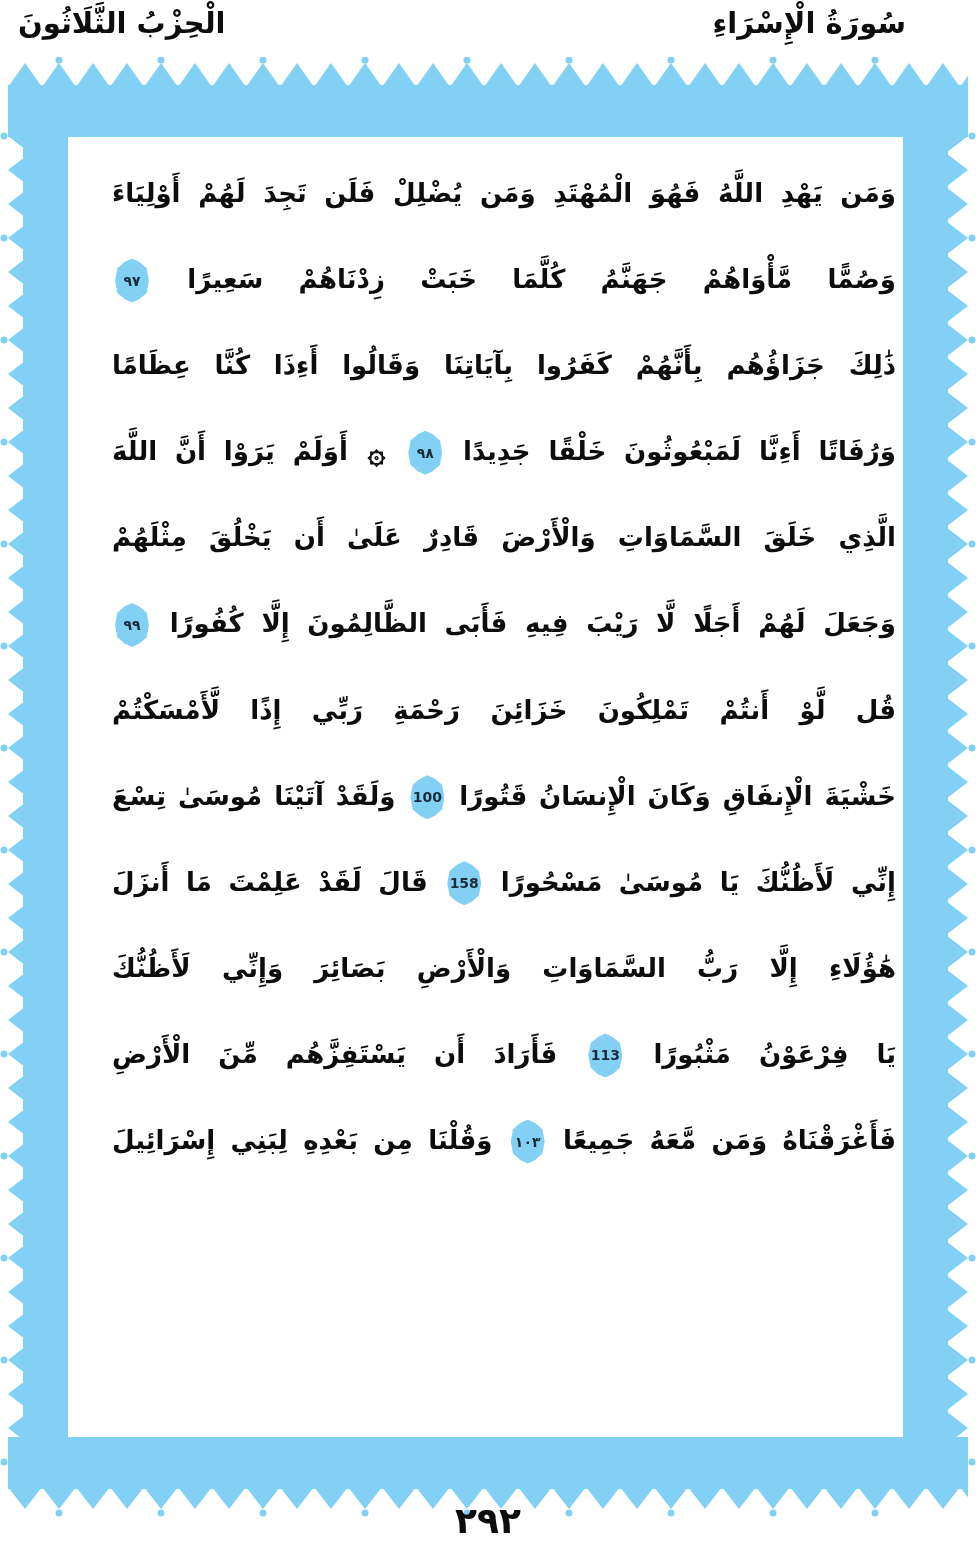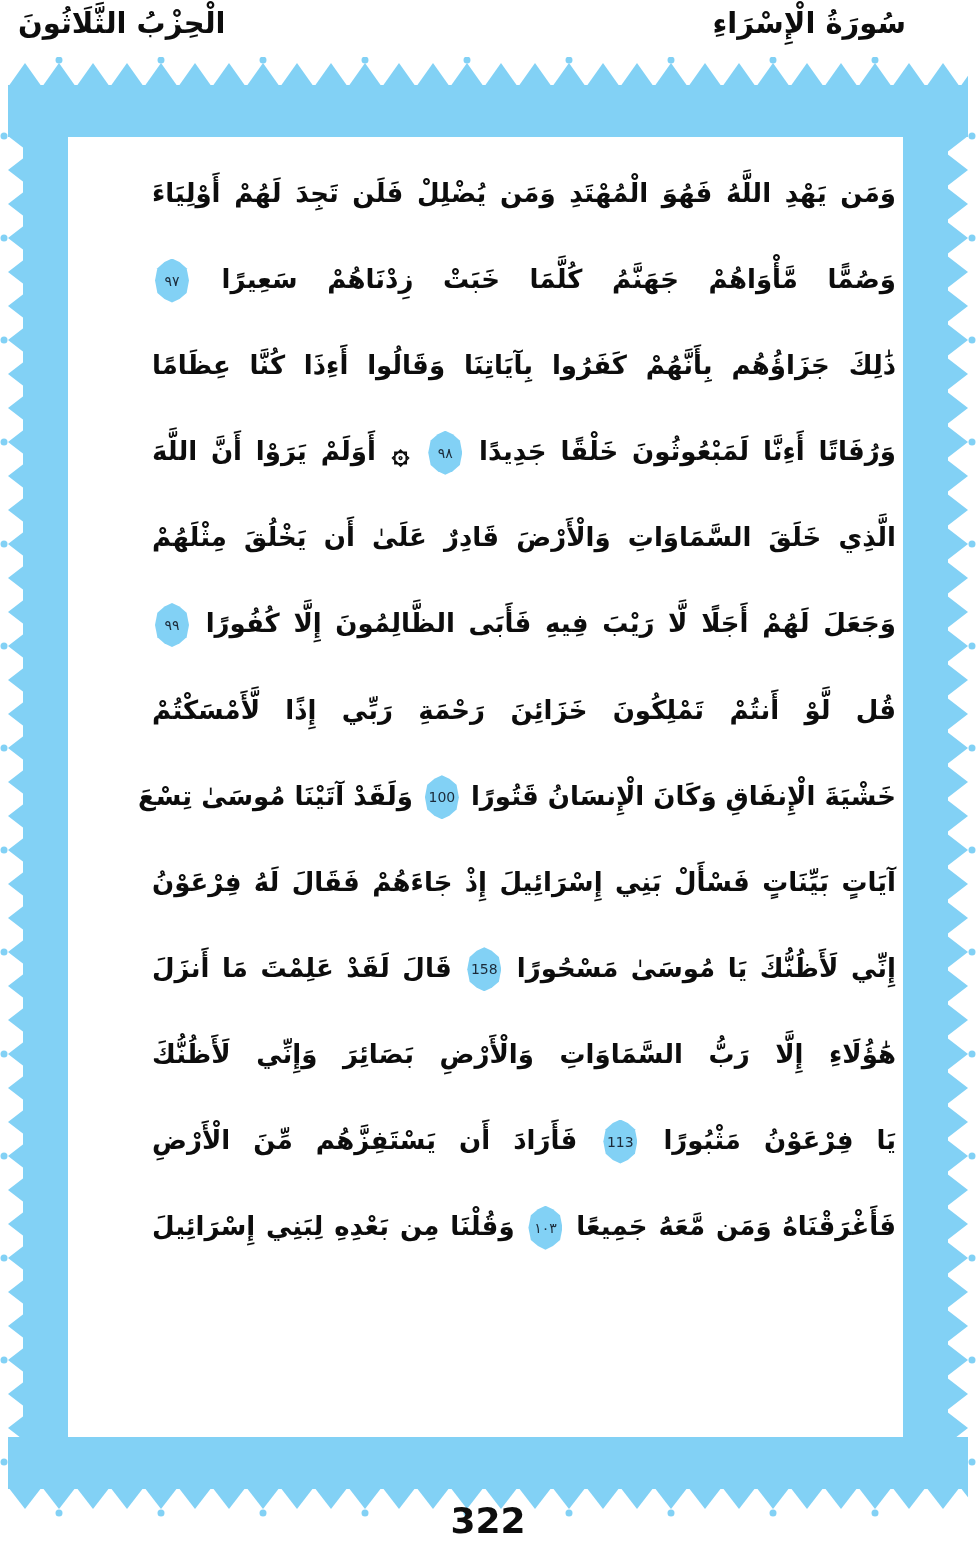--- a/index.html
+++ b/index.html
@@ -30,33 +30,32 @@
   .line{
     height:86.1px;
     line-height:86.1px;
     font-size:26px;
     font-weight:bold;
     text-align:justify;
     text-align-last:justify;
     -moz-text-align-last:justify;
     white-space:nowrap;
     color:#0d0d0d;
-    margin-left:40px;
   }
   .vm{
     display:inline-block;
     width:34px;height:44px;
     line-height:44px;
     vertical-align:middle;
     text-align:center;
     text-align-last:center;
     background:#82d1f5;
     clip-path:polygon(50% 0%,72% 8%,93% 22%,100% 50%,93% 78%,72% 92%,50% 100%,28% 92%,7% 78%,0% 50%,7% 22%,28% 8%);
     font-size:14px;
-    font-weight:normal;
+    font-weight:bold;
     color:#1c2b3a;
     margin:0 3px;
   }
   .star{
     font-size:30px;
     vertical-align:middle;
     color:#0d0d0d;
     margin:0 2px;
   }
   .page-number{
@@ -117,22 +116,21 @@
 
   <div class="text-area" dir="rtl">
     <div class="line"><span>وَمَن يَهْدِ اللَّهُ فَهُوَ الْمُهْتَدِ وَمَن يُضْلِلْ فَلَن تَجِدَ لَهُمْ أَوْلِيَاءَ</span></div>
     <div class="line"><span>وَصُمًّا مَّأْوَاهُمْ جَهَنَّمُ كُلَّمَا خَبَتْ زِدْنَاهُمْ سَعِيرًا</span> <span class="vm">٩٧</span></div>
     <div class="line"><span>ذَٰلِكَ جَزَاؤُهُم بِأَنَّهُمْ كَفَرُوا بِآيَاتِنَا وَقَالُوا أَءِذَا كُنَّا عِظَامًا</span></div>
     <div class="line"><span>وَرُفَاتًا أَءِنَّا لَمَبْعُوثُونَ خَلْقًا جَدِيدًا</span> <span class="vm">٩٨</span> <span class="star">۞</span> <span>أَوَلَمْ يَرَوْا أَنَّ اللَّهَ</span></div>
     <div class="line"><span>الَّذِي خَلَقَ السَّمَاوَاتِ وَالْأَرْضَ قَادِرٌ عَلَىٰ أَن يَخْلُقَ مِثْلَهُمْ</span></div>
     <div class="line"><span>وَجَعَلَ لَهُمْ أَجَلًا لَّا رَيْبَ فِيهِ فَأَبَى الظَّالِمُونَ إِلَّا كُفُورًا</span> <span class="vm">٩٩</span></div>
     <div class="line"><span>قُل لَّوْ أَنتُمْ تَمْلِكُونَ خَزَائِنَ رَحْمَةِ رَبِّي إِذًا لَّأَمْسَكْتُمْ</span></div>
     <div class="line"><span>خَشْيَةَ الْإِنفَاقِ وَكَانَ الْإِنسَانُ قَتُورًا</span> <span class="vm">100</span> <span>وَلَقَدْ آتَيْنَا مُوسَىٰ تِسْعَ</span></div>
-    <div class="line"><span>آيَاتٍ بَيِّنَاتٍ فَسْأَلْ بَنِي إِسْرَائِيلَ إِذْ جَاءَهُمْ فَقَالَ لَهُ فِرْعَوْنُ</span></div>
     <div class="line"><span>إِنِّي لَأَظُنُّكَ يَا مُوسَىٰ مَسْحُورًا</span> <span class="vm">158</span> <span>قَالَ لَقَدْ عَلِمْتَ مَا أَنزَلَ</span></div>
     <div class="line"><span>هَٰؤُلَاءِ إِلَّا رَبُّ السَّمَاوَاتِ وَالْأَرْضِ بَصَائِرَ وَإِنِّي لَأَظُنُّكَ</span></div>
     <div class="line"><span>يَا فِرْعَوْنُ مَثْبُورًا</span> <span class="vm">113</span> <span>فَأَرَادَ أَن يَسْتَفِزَّهُم مِّنَ الْأَرْضِ</span></div>
     <div class="line"><span>فَأَغْرَقْنَاهُ وَمَن مَّعَهُ جَمِيعًا</span> <span class="vm">١٠٣</span> <span>وَقُلْنَا مِن بَعْدِهِ لِبَنِي إِسْرَائِيلَ</span></div>
   </div>
 
-  <div class="page-number">322</div>
+  <div class="page-number">٢٩٢</div>
 
 </div>
 
 </body></html>

